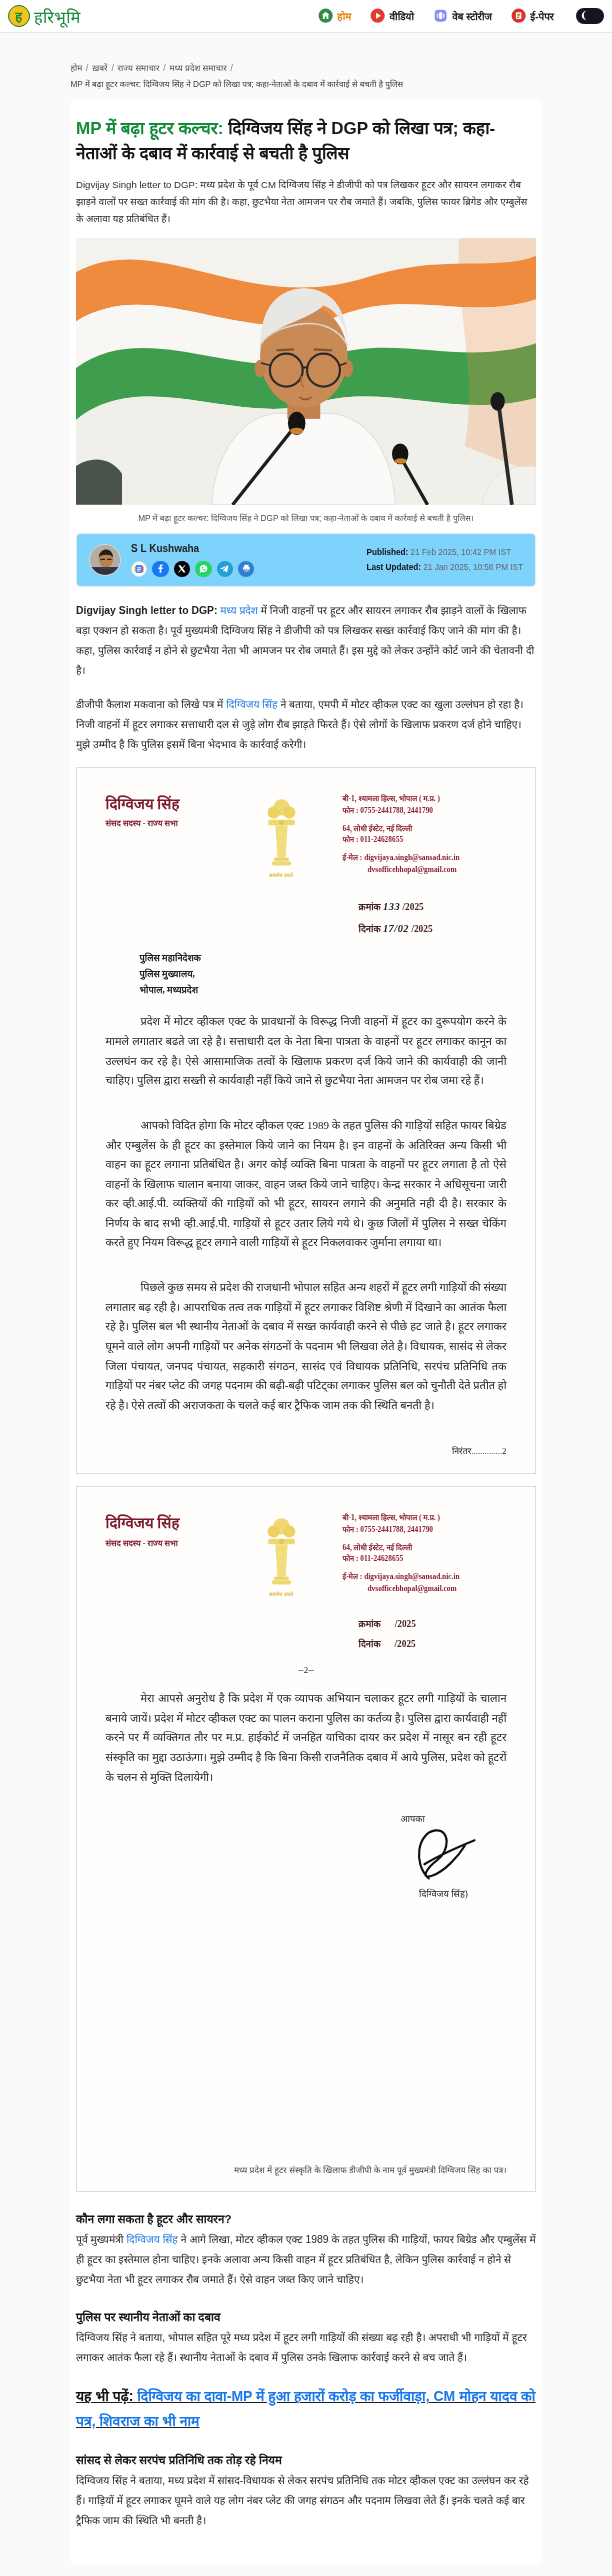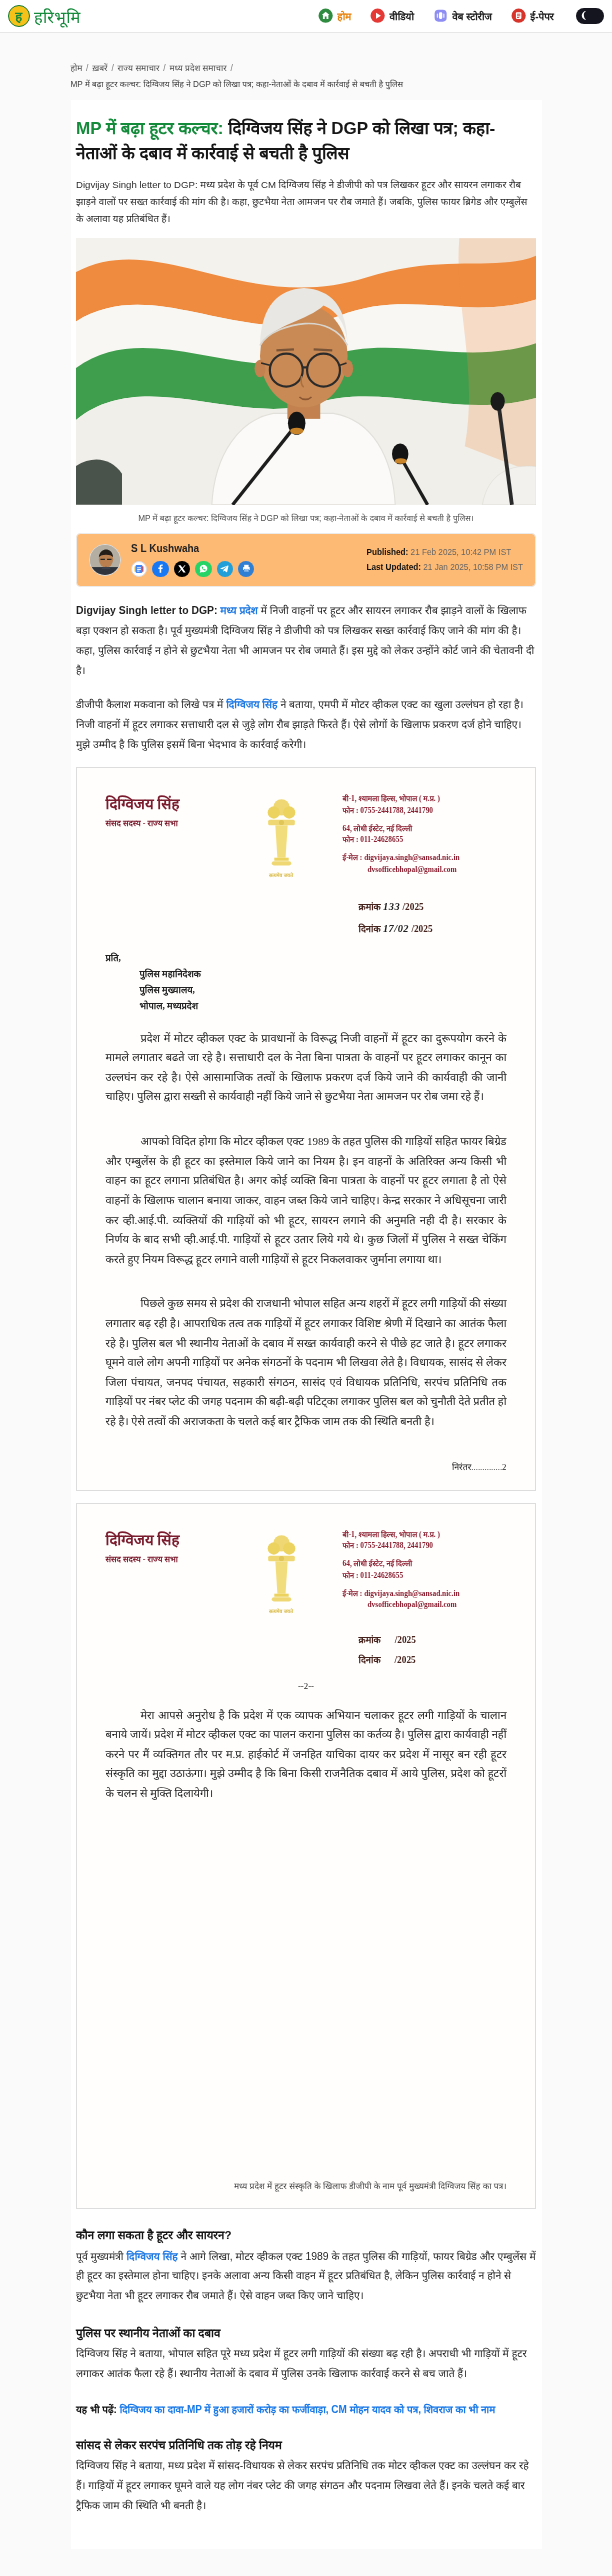--- a/index.html
+++ b/index.html
@@ -41,36 +41,36 @@
   
   h1.title { margin:14.2px 0 0 0; font-size:17px; line-height:1.45; font-weight:bold; color:#161616; }
   h1.title .hl { color:#148a3b; }
   .summary { margin-top:11px; font-size:9.6px; line-height:1.75; color:#2b2b2b; }
   
   .hero { margin-top:10px; width:460px; height:267px; background:#efede8; overflow:hidden; }
   .hero svg { display:block; }
   .hero-caption { margin-top:7.7px; text-align:center; font-size:8.2px; color:#4f4f4f; }
   
   .author-card {
-    margin-top:10px; background:#fdba74; border:0.5px solid #ebebeb; border-radius:4.4px;
+    margin-top:10px; background:#7dd3fc; border:0.5px solid #ebebeb; border-radius:4.4px;
     display:flex; align-items:center; padding:8.8px 12px; gap:10px;
   }
   .avatar { width:32px; height:32px; border-radius:50%; overflow:hidden; flex:0 0 auto; border:0.5px solid #ddd; background:#b9b4ac; }
   .author-name { font-size:10px; font-weight:bold; color:#222; }
   .social-row { display:flex; gap:5px; margin-top:6.6px; }
   .soc { width:16.4px; height:16.4px; border-radius:50%; display:flex; align-items:center; justify-content:center; cursor:pointer; }
   .meta { margin-left:auto; font-size:8.2px; line-height:1.9; color:#666; text-align:left; }
   .meta b { color:#111; }
   
   .para { margin-top:14.2px; font-size:10.4px; line-height:1.92; color:#1f1f1f; }
   .seg-b { font-weight:bold; }
   .seg-l, .seg-bl { color:#2079e2; cursor:pointer; }
-  .seg-bl { font-weight:bold; }
+  .seg-bl { font-weight:normal; }
   h2.sec { margin:18.6px 0 0 0; font-size:11.5px; font-weight:bold; color:#151515; }
-  .readalso { margin-top:16.4px; font-size:10px; font-weight:bold; line-height:1.75; }
+  .readalso { margin-top:16.4px; font-size:14px; font-weight:bold; line-height:1.75;text-decoration:underline; }
   .readalso .lbl { color:#111; }
   .readalso .lnk { color:#1878e8; cursor:pointer; }
   
   .letter-fig {
     margin-top:12px; border:0.5px solid #ddd; background:#fffefd;
     padding:25px 28.5px 16.4px 28.5px; font-family:"Liberation Serif", serif;
     display:flex; flex-direction:column;
   }
   .fig1 { min-height:660px; }
   .fig2 { min-height:706px; }
@@ -296,21 +296,20 @@
           </div>
         </div>
       </div>
 
       <div class="kramank">
         <div><span>क्रमांक</span> <span class="hand">133</span> <span>/2025</span></div>
         <div><span>दिनांक</span> <span class="hand">17/02</span> <span>/2025</span></div>
       </div>
 
       <div class="to-block">
-        <div>प्रति,</div>
         <div class="to-lines">
           <div>पुलिस महानिदेशक</div>
           <div>पुलिस मुख्यालय,</div>
           <div>भोपाल, मध्यप्रदेश</div>
         </div>
       </div>
 
       <p class="lt-para">प्रदेश में मोटर व्हीकल एक्ट के प्रावधानों के विरूद्ध निजी वाहनों में हूटर का दुरूपयोग करने के मामले लगातार बढते जा रहे है। सत्ताधारी दल के नेता बिना पात्रता के वाहनों पर हूटर लगाकर कानून का उल्लघंन कर रहे है। ऐसे आसामाजिक तत्वों के खिलाफ प्रकरण दर्ज किये जाने की कार्यवाही की जानी चाहिए। पुलिस द्वारा सख्ती से कार्यवाही नहीं किये जाने से छुटभैया नेता आमजन पर रोब जमा रहे हैं।</p>
       <p class="lt-para">आपको विदित होगा कि मोटर व्हीकल एक्ट 1989 के तहत पुलिस की गाड़ियों सहित फायर बिग्रेड और एम्बुलेंस के ही हूटर का इस्तेमाल किये जाने का नियम है। इन वाहनों के अतिरिक्त अन्य किसी भी वाहन का हूटर लगाना प्रतिबंधित है। अगर कोई व्यक्ति बिना पात्रता के वाहनों पर हूटर लगाता है तो ऐसे वाहनों के खिलाफ चालान बनाया जाकर, वाहन जब्त किये जाने चाहिए। केन्द्र सरकार ने अधिसूचना जारी कर व्ही.आई.पी. व्यक्तियों की गाड़ियों को भी हूटर, सायरन लगाने की अनुमति नही दी है। सरकार के निर्णय के बाद सभी व्ही.आई.पी. गाड़ियों से हूटर उतार लिये गये थे। कुछ जिलों में पुलिस ने सख्त चेकिंग करते हुए नियम विरूद्ध हूटर लगाने वाली गाड़ियों से हूटर निकलवाकर जुर्माना लगाया था।</p>
       <p class="lt-para">पिछले कुछ समय से प्रदेश की राजधानी भोपाल सहित अन्य शहरों में हूटर लगी गाड़ियों की संख्या लगातार बढ़ रही है। आपराधिक तत्व तक गाड़ियों में हूटर लगाकर विशिष्ट श्रेणी में दिखाने का आतंक फैला रहे है। पुलिस बल भी स्थानीय नेताओं के दबाव में सख्त कार्यवाही करने से पीछे हट जाते है। हूटर लगाकर घूमने वाले लोग अपनी गाड़ियों पर अनेक संगठनों के पदनाम भी लिखवा लेते है। विधायक, सासंद से लेकर जिला पंचायत, जनपद पंचायत, सहकारी संगठन, सासंद एवं विधायक प्रतिनिधि, सरपंच प्रतिनिधि तक गाड़ियों पर नंबर प्लेट की जगह पदनाम की बढ़ी-बढ़ी पटिट्का लगाकर पुलिस बल को चुनौती देते प्रतीत हो रहे है। ऐसे तत्वों की अराजकता के चलते कई बार ट्रैफिक जाम तक की स्थिति बनती है।</p>
@@ -355,20 +354,27 @@
 
       <div class="kramank">
         <div><span>क्रमांक</span> &nbsp;&nbsp;&nbsp;&nbsp; <span>/2025</span></div>
         <div><span>दिनांक</span> &nbsp;&nbsp;&nbsp;&nbsp; <span>/2025</span></div>
       </div>
 
       <div class="pageno">--2--</div>
 
       <p class="lt-para">मेरा आपसे अनुरोध है कि प्रदेश में एक व्यापक अभियान चलाकर हूटर लगी गाड़ियों के चालान बनाये जायें। प्रदेश में मोटर व्हीकल एक्ट का पालन कराना पुलिस का कर्तव्य है। पुलिस द्वारा कार्यवाही नहीं करने पर मैं व्यक्तिगत तौर पर म.प्र. हाईकोर्ट में जनहित याचिका दायर कर प्रदेश में नासूर बन रही हूटर संस्कृति का मुद्दा उठाऊंगा। मुझे उम्मीद है कि बिना किसी राजनैतिक दबाव में आये पुलिस, प्रदेश को हूटरों के चलन से मुक्ति दिलायेगी।</p>
 
+      <div class="sign-block">
+        <div class="apka">आपका</div>
+        <svg width="71" height="60" viewBox="0 0 130 110">
+          <path d="M38,98 C8,70 18,14 50,10 C78,7 76,48 54,64 C34,79 22,100 44,93 C66,86 92,58 104,38 M30,72 C56,56 88,42 122,28" fill="none" stroke="#111" stroke-width="4" stroke-linecap="round"></path>
+        </svg>
+        <div>दिग्विजय सिंह)</div>
+      </div>
 
       <figcaption class="lt-caption">मध्य प्रदेश में हूटर संस्कृति के खिलाफ डीजीपी के नाम पूर्व मुख्यमंत्री दिग्विजय सिंह का पत्र।</figcaption>
     </figure>
 
     <h2 class="sec">कौन लगा सकता है हूटर और सायरन?</h2>
     <p class="para" style="margin-top:4.4px;"><span>पूर्व मुख्यमंत्री </span><span class="seg-bl">दिग्विजय सिंह</span><span> ने आगे लिखा, मोटर व्हीकल एक्ट 1989 के तहत पुलिस की गाड़ियों, फायर बिग्रेड और एम्बुलेंस में ही हूटर का इस्तेमाल होना चाहिए। इनके अलावा अन्य किसी वाहन में हूटर प्रतिबंधित है, लेकिन पुलिस कार्रवाई न होने से छुटभैया नेता भी हूटर लगाकर रौब जमाते हैं। ऐसे वाहन जब्त किए जाने चाहिए।</span></p>
 
     <h2 class="sec">पुलिस पर स्थानीय नेताओं का दबाव</h2>
     <p class="para" style="margin-top:4.4px;">दिग्विजय सिंह ने बताया, भोपाल सहित पूरे मध्य प्रदेश में हूटर लगी गाड़ियों की संख्या बढ़ रही है। अपराधी भी गाड़ियों में हूटर लगाकर आतंक फैला रहे हैं। स्थानीय नेताओं के दबाव में पुलिस उनके खिलाफ कार्रवाई करने से बच जाते हैं।</p>
 

